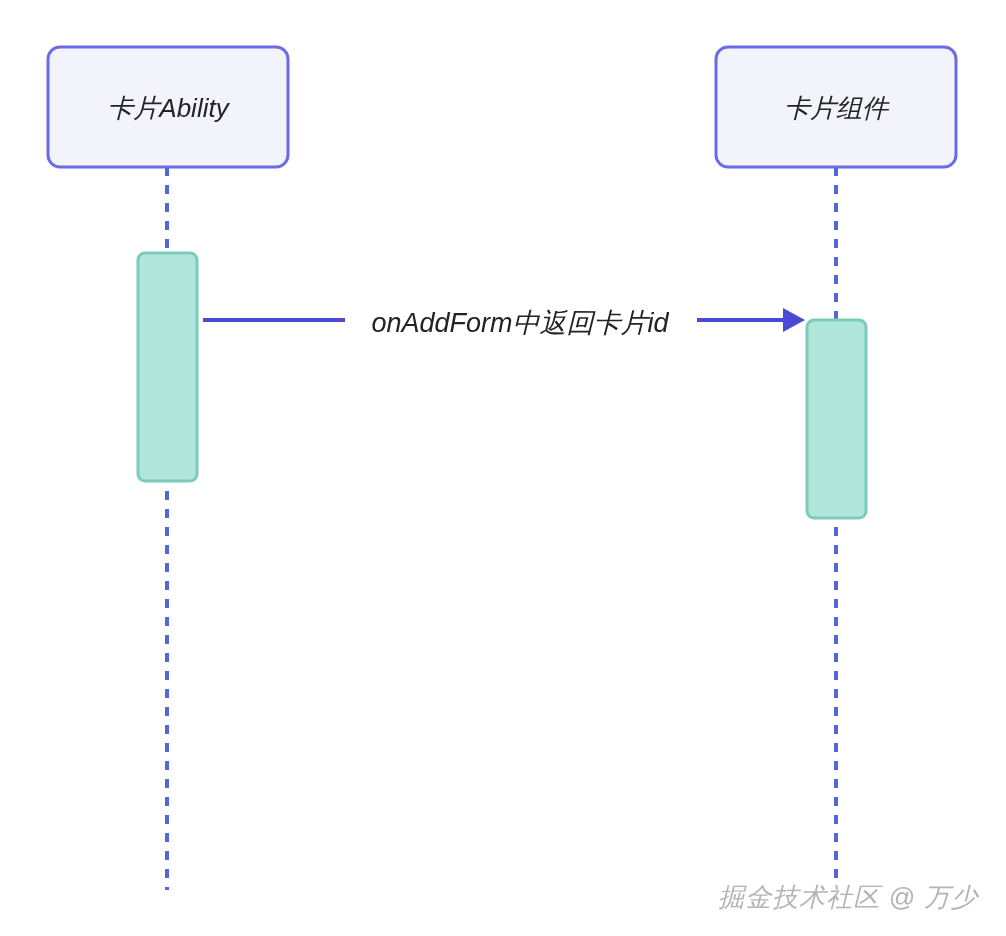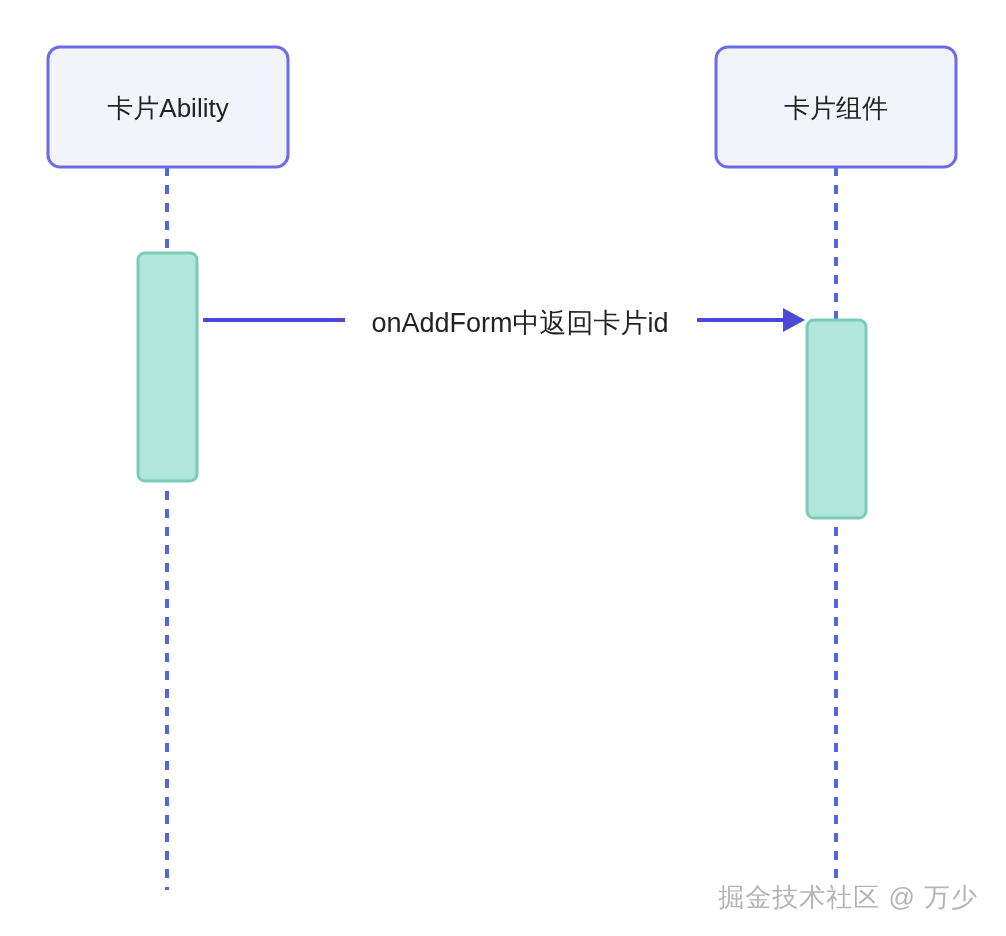--- a/index.html
+++ b/index.html
@@ -9,20 +9,21 @@
   }
   body {
     font-family: "Liberation Sans", "DejaVu Sans", sans-serif;
   }
   #diagram-root {
     position: relative;
     width: 1006px;
     height: 936px;
     background: #ffffff;
     overflow: hidden;
+    font-style: italic;
   }
   #diagram-svg {
     position: absolute;
     left: 0;
     top: 0;
     width: 1006px;
     height: 936px;
     display: block;
   }
   .participant-label {

